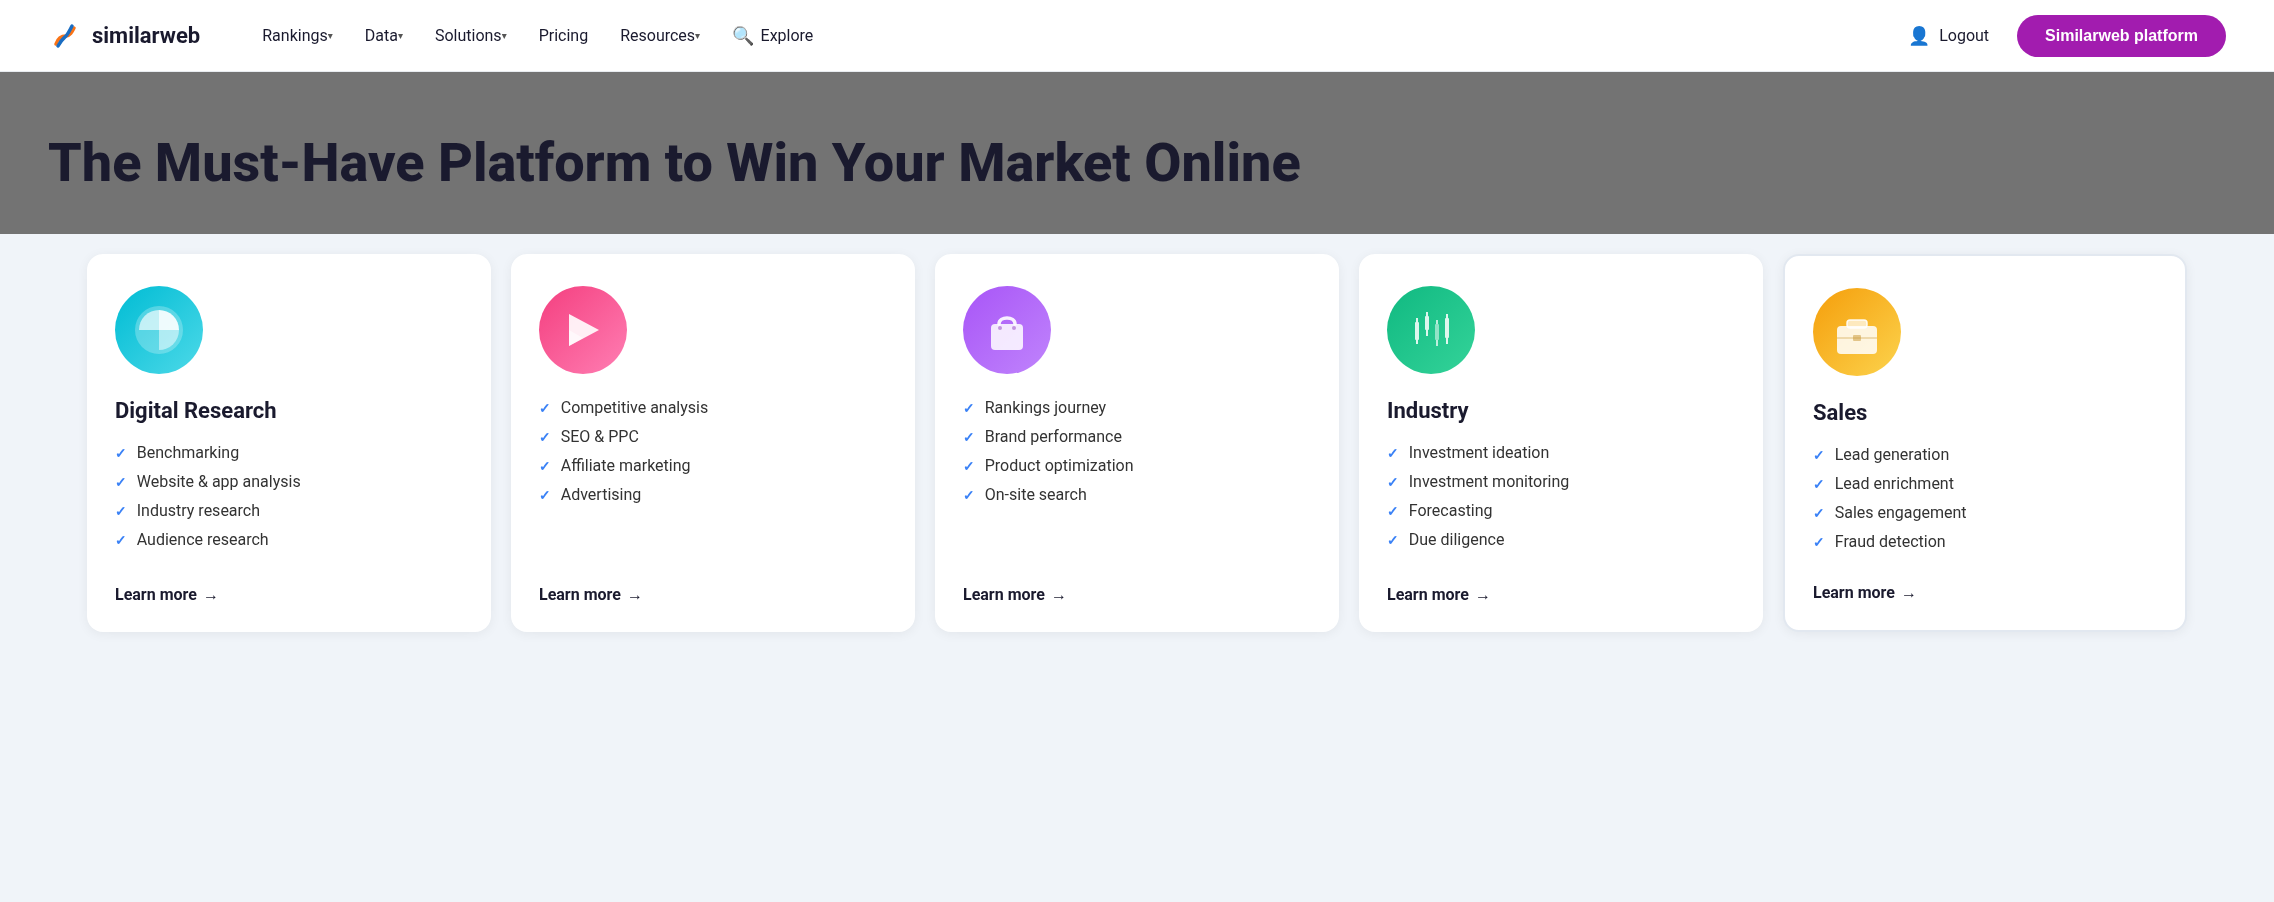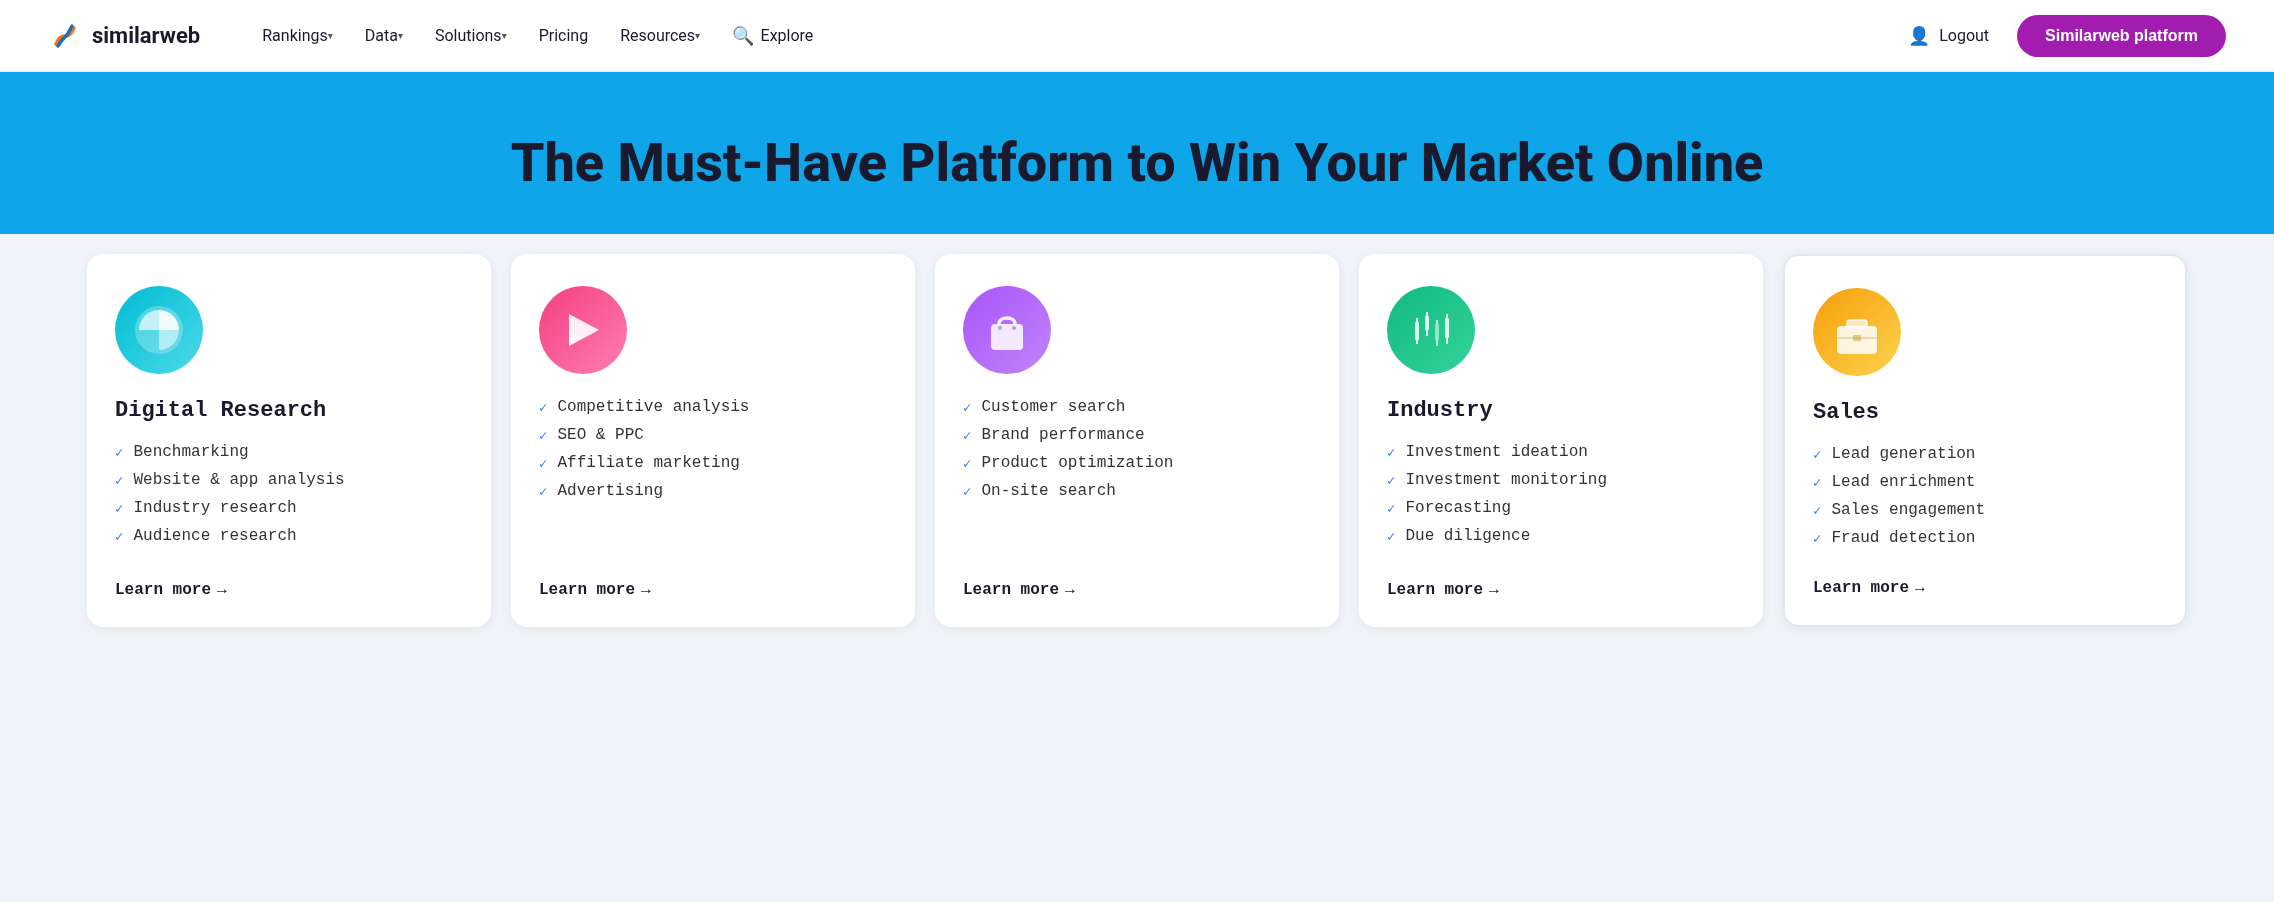--- a/index.html
+++ b/index.html
@@ -92,36 +92,35 @@
       border-radius: 50px;
       padding: 12px 28px;
       font-size: 16px;
       font-weight: 600;
       cursor: pointer;
       white-space: nowrap;
     }
 
     
     .hero {
-      text-align: center;
+      text-align: left;
       padding: 60px 48px 40px;
-      background: #0ea5e9;
+      background: #737373;
     }
     .hero h1 {
       font-size: 54px;
       font-weight: 800;
       color: #1a1a2e;
       line-height: 1.15;
     }
 
     
     .cards-section {
       padding: 20px 27px 60px;
       background: #f0f4f9;
-      font-family: Liberation Mono, monospace;
     }
     .cards-grid {
       display: grid;
       grid-template-columns: repeat(5, 1fr);
       gap: 20px;
       max-width: 2100px;
       margin: 0 auto;
     }
     .card {
       background: #fff;
@@ -323,21 +322,21 @@
         <svg width="56" height="56" viewBox="0 0 56 56" xmlns="http://www.w3.org/2000/svg">
           <rect x="12" y="22" width="32" height="26" rx="4" fill="rgba(255,255,255,0.85)"></rect>
           <path d="M20 22 C20 14, 36 14, 36 22" stroke="rgba(255,255,255,0.9)" stroke-width="3.5" fill="none" stroke-linecap="round"></path>
           <circle cx="21" cy="26" r="2" fill="rgba(160,90,200,0.6)"></circle>
           <circle cx="35" cy="26" r="2" fill="rgba(160,90,200,0.6)"></circle>
         </svg>
       </div>
       <ul class="card-items">
         <li>
             <span class="check-icon">✓</span>
-            <span>Customer search</span>
+            <span>Rankings journey</span>
           </li>
         <li>
             <span class="check-icon">✓</span>
             <span>Brand performance</span>
           </li>
         <li>
             <span class="check-icon">✓</span>
             <span>Product optimization</span>
           </li>
         <li>

